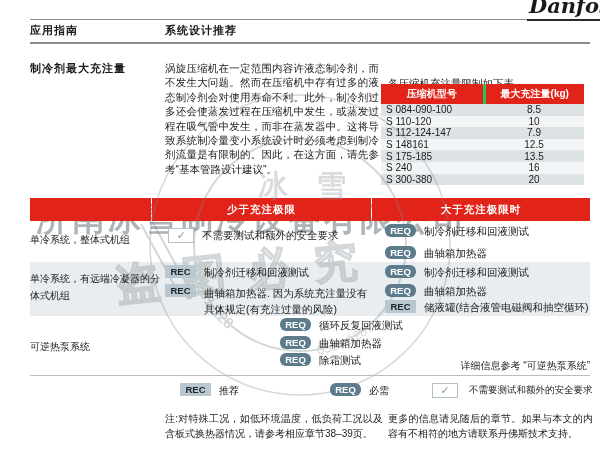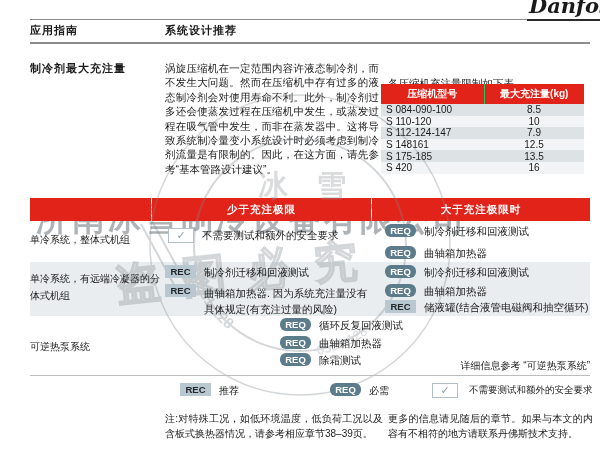--- a/index.html
+++ b/index.html
@@ -9,21 +9,21 @@
   .rule{position:absolute;background:#8c8c8c;height:1px;}
   .hdr{font-size:11px;font-weight:bold;letter-spacing:1px;}
   .logo{font-family:"DejaVu Serif","Liberation Serif",serif;font-style:italic;font-weight:bold;
         font-size:21px;color:#1a1a1a;border-bottom:2px solid #2a2a2a;padding:0 2px 1px 2px;}
   .sec-title{font-size:11px;font-weight:bold;letter-spacing:1px;}
   .para{font-size:10.5px;line-height:14.4px;text-align:justify;white-space:pre-line;}
   .caption{font-size:10.5px;}
   
   .ctable{position:absolute;left:381px;top:84px;width:203px;border-collapse:collapse;table-layout:fixed;}
   .ctable th{background:var(--red);color:#fff;font-size:10px;font-weight:bold;height:18px;
-             border-left:1px solid #22c55e;}
+             border-left:3px solid #22c55e;}
   .ctable th:first-child{border-left:none;}
   .ctable td{font-size:10px;height:11.6px;padding:0;}
   .ctable td.model{padding-left:5px;text-align:left;}
   .ctable td.val{text-align:center;}
   .ctable tr.odd td{background:#dde2e5;}
   .ctable tr.even td{background:#f2f4f5;}
   
   .mbar{position:absolute;left:30px;top:198px;width:560px;height:23px;display:flex;z-index:2;}
   .mbar .seg{background:var(--red);height:100%;display:flex;align-items:center;justify-content:center;
              color:#fff;font-size:10.5px;font-weight:bold;letter-spacing:1px;}
@@ -96,22 +96,26 @@
         </tr>
       <tr class="even">
           <td class="model">S 148161</td>
           <td class="val">12.5</td>
         </tr>
       <tr class="odd">
           <td class="model">S 175-185</td>
           <td class="val">13.5</td>
         </tr>
       <tr class="even">
-          <td class="model">S 420</td>
+          <td class="model">S 240</td>
           <td class="val">16</td>
+        </tr>
+      <tr class="odd">
+          <td class="model">S 300-380</td>
+          <td class="val">20</td>
         </tr>
     </tbody>
   </table>
 
   <div class="mbar">
     <div class="seg s0"></div>
     <div class="seg s1">少于充注极限</div>
     <div class="seg s2">大于充注极限时</div>
   </div>
 

